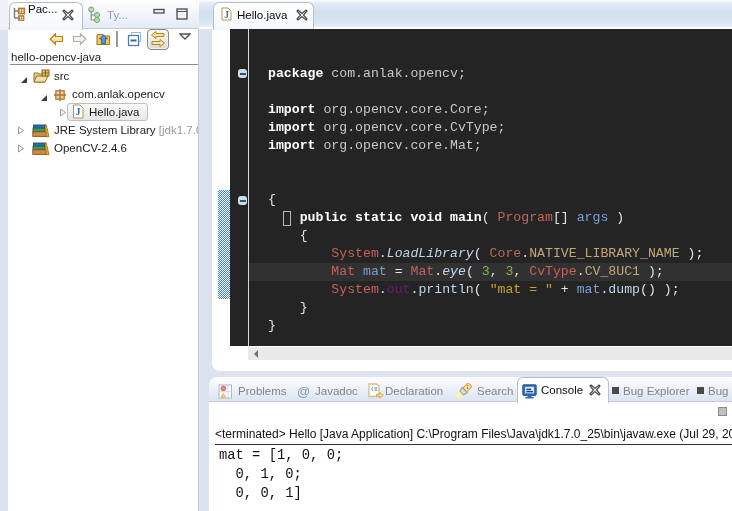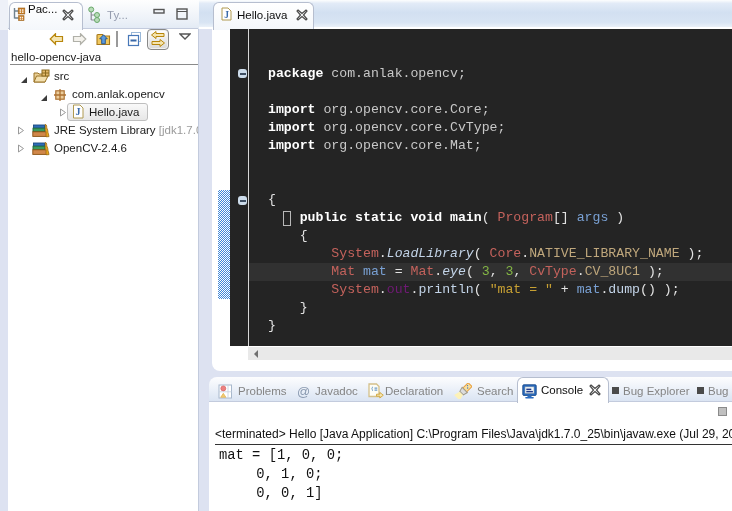--- a/index.html
+++ b/index.html
@@ -245,15 +245,15 @@
 </svg>
 <div class="abs" style="left:612px;top:387px;width:7px;height:7px;background:#4a4a4a;"></div>
 <div class="abs tabtxt graytxt" style="left:623px;top:385px;">Bug Explorer</div>
 <div class="abs" style="left:697px;top:387px;width:7px;height:7px;background:#4a4a4a;"></div>
 <div class="abs tabtxt graytxt" style="left:708px;top:385px;">Bug</div>
 
 <div class="abs" style="left:718px;top:407px;width:9px;height:9px;background:#c0c0c0;border:1px solid #8a8a8a;box-sizing:border-box;"></div>
 
 <div class="abs" style="left:215px;top:427px;width:517px;height:17px;border-bottom:1px solid #333;font-size:12px;color:#111;white-space:nowrap;overflow:hidden;">&lt;terminated&gt; Hello [Java Application] C:\Program Files\Java\jdk1.7.0_25\bin\javaw.exe (Jul 29, 2013</div>
 
-<div class="abs mono" style="left:219px;top:445.5px;font-size:13.8px;line-height:19px;color:#111;white-space:pre;text-align:center;">mat = [1, 0, 0;
+<div class="abs mono" style="left:219px;top:445.5px;font-size:13.8px;line-height:19px;color:#111;white-space:pre;">mat = [1, 0, 0;
   0, 1, 0;
   0, 0, 1]</div>
 
 </body></html>

